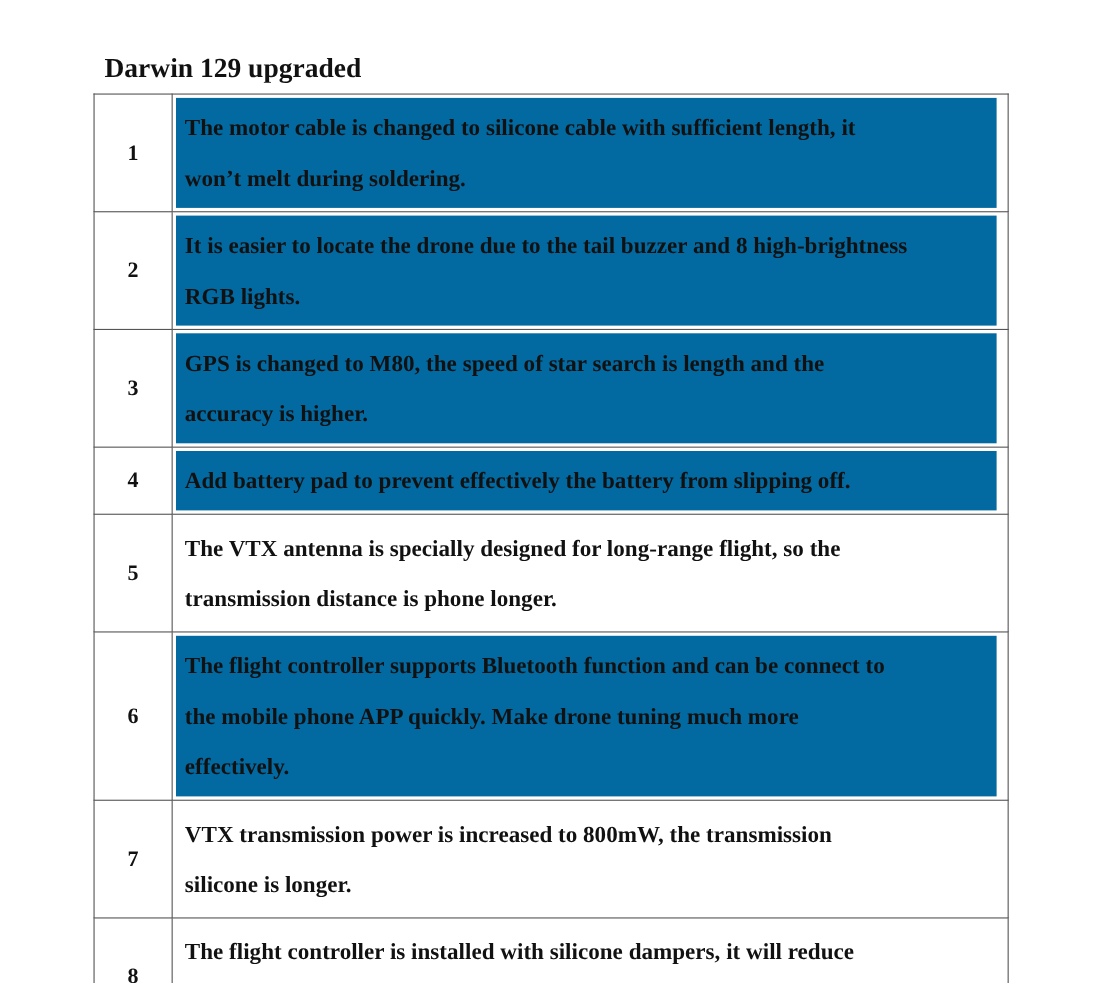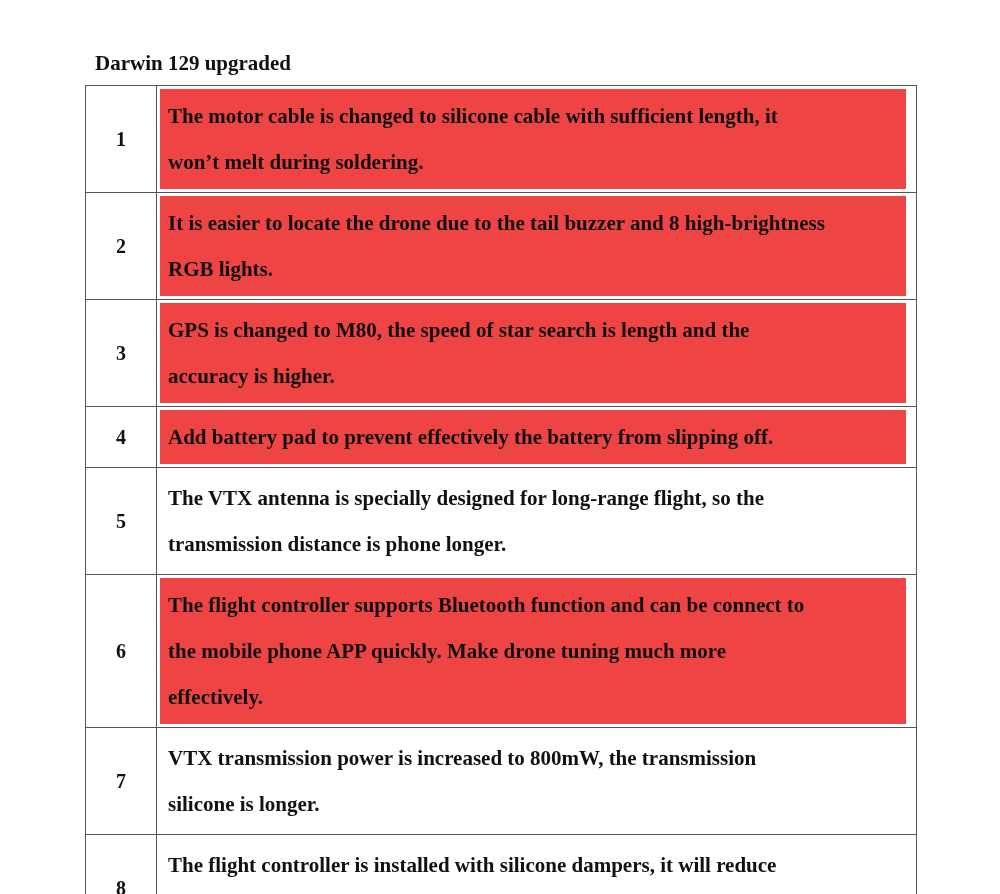--- a/index.html
+++ b/index.html
@@ -1,25 +1,25 @@
 <!DOCTYPE html>
 <html><head>
   <meta charset="utf-8">
   <style>
     html, body { margin: 0; padding: 0; background: #ffffff; }
     body { width: 1000px; height: 894px; position: relative; overflow: hidden;
       font-family: "Liberation Serif", "DejaVu Serif", serif; color: #111111; }
-    .title { position: absolute; left: 95px; top: 50px; font-size: 21px; font-weight: bold; line-height: 26px; }
+    .title { position: absolute; left: 95px; top: 50px; font-size: 25px; font-weight: bold; line-height: 26px; }
     table.feat { position: absolute; left: 85px; top: 85px; width: 832px;
       border-collapse: collapse; table-layout: fixed; }
     table.feat td { border: 1.5px solid #555555; padding: 0; vertical-align: middle; }
     td.num { width: 70px; text-align: center; font-size: 20px; font-weight: bold; }
     td.txt { position: relative; }
     .shade { margin: 3px 10px 3px 3px; padding: 4px 0 4px 8px; }
-    .shade.gray { background: #ef4444; }
+    .shade.gray { background: #0369a1; }
     .line { font-size: 21px; font-weight: bold; line-height: 46px; white-space: nowrap; }
   </style>
 </head>
 <body>
 
 <div class="title">Darwin 129 upgraded</div>
 
 <table class="feat">
   <tbody id="tbody">
       <tr>

